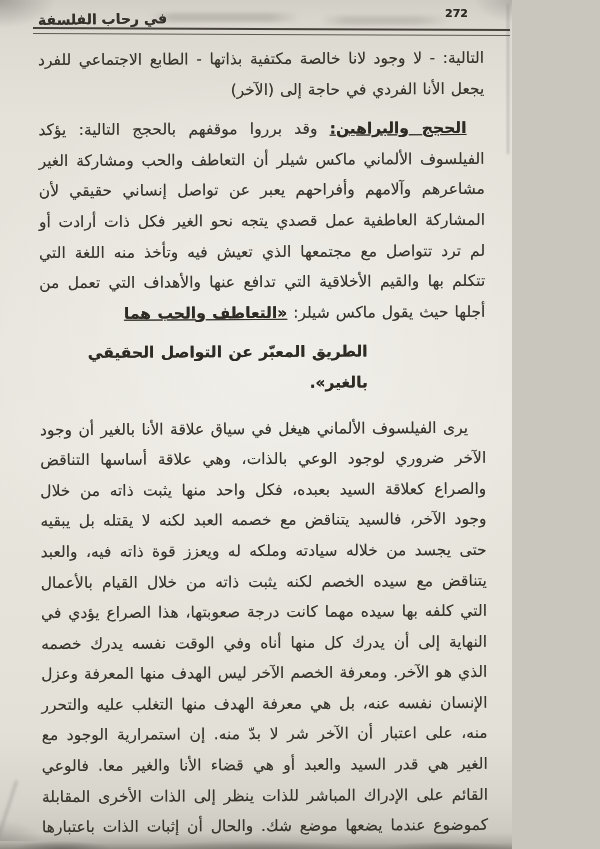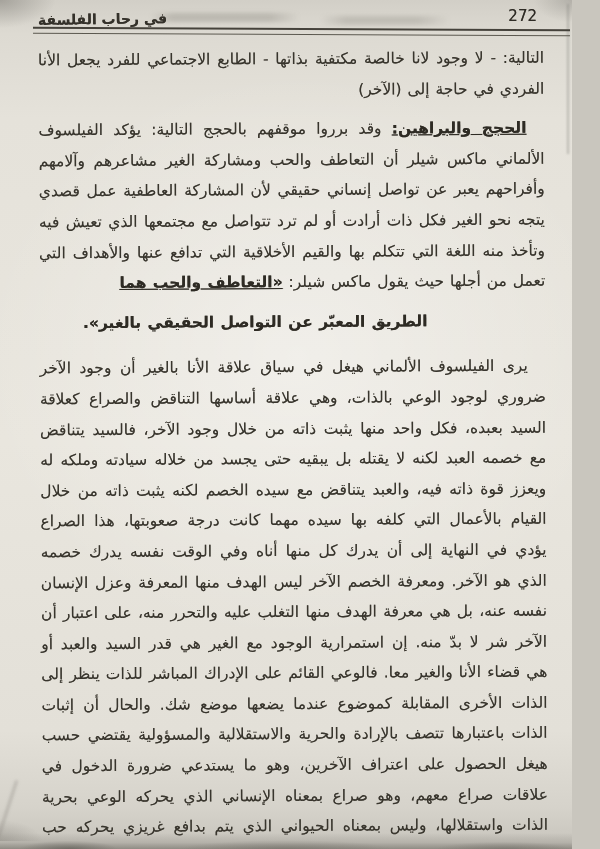--- a/index.html
+++ b/index.html
@@ -2,21 +2,21 @@
 <html lang="ar"><head>
 <meta charset="utf-8">
 <style>
   html,body{margin:0;padding:0;}
   body{
     width:600px;height:849px;overflow:hidden;
     font-family:"DejaVu Sans",sans-serif;
     background:#c9c6be;
   }
   .sheet{
-    position:relative;width:572px;height:849px;overflow:hidden;
+    position:relative;width:512px;height:849px;overflow:hidden;
     background:
       radial-gradient(420px 380px at 52% 42%, rgba(255,255,255,0.38), rgba(255,255,255,0) 75%),
       linear-gradient(180deg,#d2cfc7 0%,#dddad2 4%,#e5e2da 14%,#e9e6de 52%,#e3e0d8 86%,#d6d3cb 95%,#c6c3bb 100%);
   }
   
   .corner-tl{position:absolute;left:0;top:0;width:90px;height:46px;
     background:radial-gradient(80px 40px at 0% 0%, rgba(110,108,102,0.45), rgba(110,108,102,0) 70%);}
   .corner-tr{position:absolute;right:0;top:0;width:60px;height:40px;
     background:radial-gradient(55px 32px at 100% 0%, rgba(120,118,112,0.35), rgba(120,118,112,0) 70%);}
   .right-streak{position:absolute;right:3px;top:4px;width:2px;height:150px;
@@ -37,22 +37,22 @@
   .smudge.b{left:320px;top:16px;width:130px;
     background:linear-gradient(90deg,transparent,rgba(130,127,119,0.5) 20% 75%,transparent);}
   
   .header{position:absolute;left:0;top:0;width:100%;height:40px;}
   .book-title{
     position:absolute;left:38px;top:11px;direction:rtl;
     font-size:14px;font-weight:bold;color:#34312a;
     text-shadow:0 0 0.6px rgba(52,49,42,0.8);
     transform:rotate(-0.8deg);}
   .page-number{
-    position:absolute;right:35px;top:7px;
-    font-size:15px;font-weight:normal;color:#2e2b25;
+    position:absolute;right:44px;top:7px;
+    font-size:11px;font-weight:bold;color:#2e2b25;
     text-shadow:0 0 0.5px rgba(46,43,37,0.7);}
   .header-rule{
     position:absolute;left:33px;right:2px;top:28px;height:4px;
     border-top:2.2px solid #45423b;border-bottom:1.1px solid #5b584f;
     transform:rotate(0.25deg);}
   
   .text-column{
     position:absolute;top:44px;right:28px;left:38px;
     direction:rtl;text-align:justify;
     font-size:15.5px;line-height:30.6px;color:#38352d;

